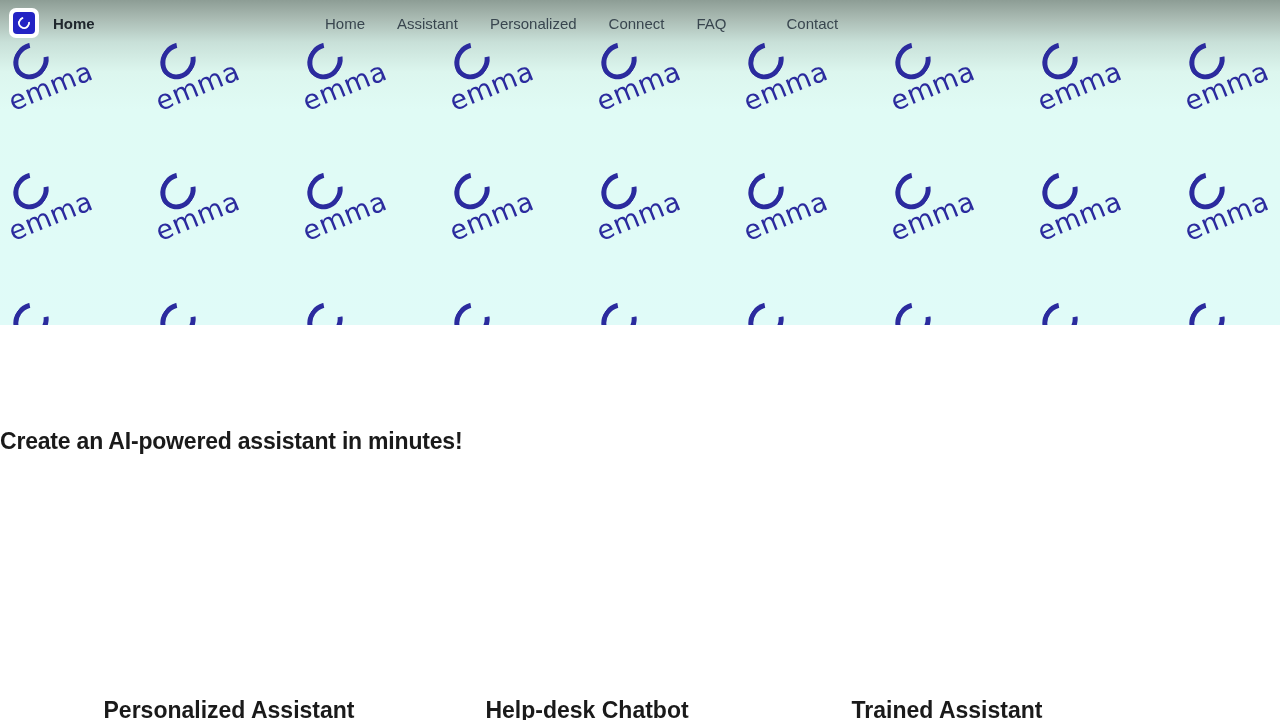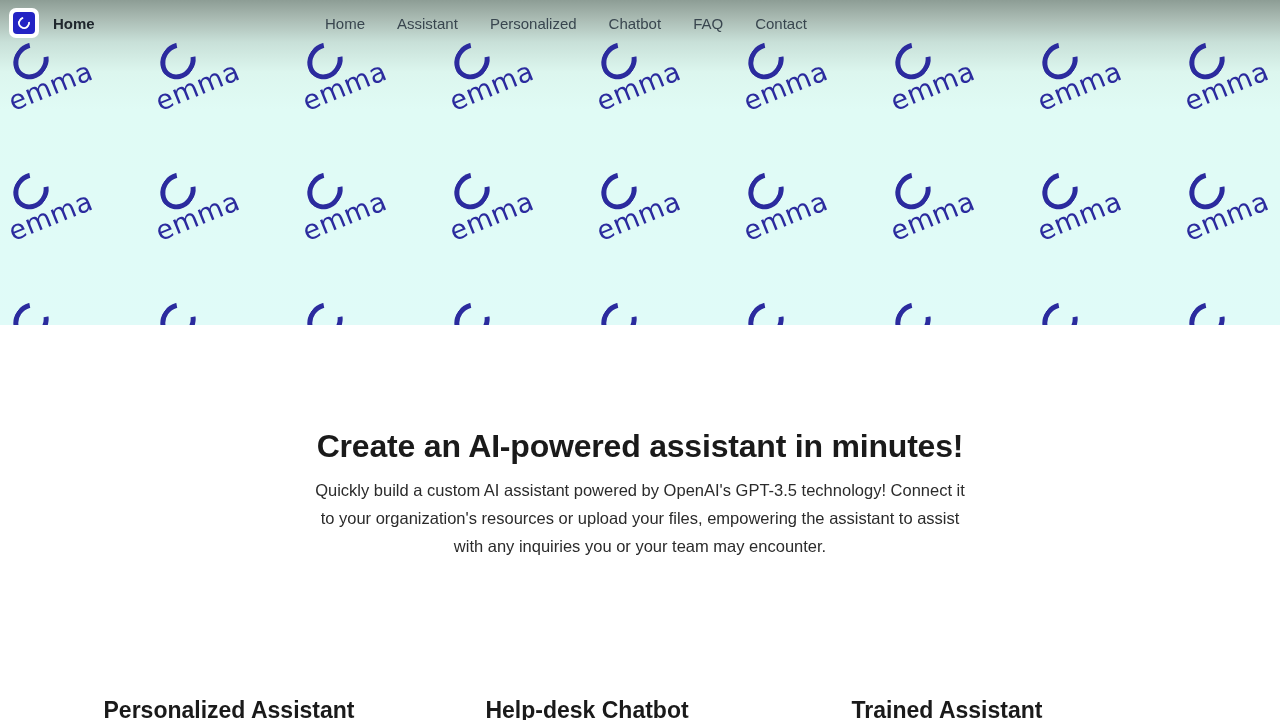--- a/index.html
+++ b/index.html
@@ -71,21 +71,21 @@
     gap:0px;
   }
   .nav-link {
     font-size:15px;
     color:#39464f;
     text-decoration:none;
     padding:0 32px 0 0;
     white-space:nowrap;
     cursor:pointer;
   }
-  .nav-link:last-child { padding-right:0; }
+  .nav-link:last-child { padding-right:0;margin-left:28px; }
 
   
   #tab-strip {
     position:absolute;
     left:0; top:0;
     height:46px;
     display:flex;
     align-items:center;
     padding-left:9px;
     z-index:10;
@@ -126,22 +126,21 @@
   #main-content {
     position:absolute;
     left:0; top:325px;
     width:1280px; height:395px;
     background:#ffffff;
   }
   #hero-heading {
     position:absolute;
     left:0; top:103px;
     width:1280px;
-    text-align:center;
-    font-size:32px;
+    font-size:23px;
     font-weight:bold;
     color:#1a1a1a;
     letter-spacing:-0.2px;
   }
   #hero-subtext {
     position:absolute;
     left:311px; top:151px;
     width:658px;
     text-align:center;
     font-size:16.5px;
@@ -285,39 +284,38 @@
         <div class="emma-ring"></div>
         <div class="emma-word">emma</div>
       </div>
     </div>
 
   <nav id="site-nav">
     <div id="site-nav-links">
       <a class="nav-link">Home</a>
       <a class="nav-link">Assistant</a>
       <a class="nav-link">Personalized</a>
-      <a class="nav-link">Chatbot</a>
+      <a class="nav-link">Connect</a>
       <a class="nav-link">FAQ</a>
       <a class="nav-link">Contact</a>
     </div>
   </nav>
 </div>
 
 <div id="tab-strip">
   <div id="favicon-tile">
     <div id="favicon-square">
       <div id="favicon-ring"></div>
     </div>
   </div>
   <div id="tab-title">Home</div>
 </div>
 
 <div id="main-content">
   <h1 id="hero-heading">Create an AI-powered assistant in minutes!</h1>
-  <p id="hero-subtext">Quickly build a custom AI assistant powered by OpenAI's GPT-3.5 technology! Connect it to your organization's resources or upload your files, empowering the assistant to assist with any inquiries you or your team may encounter.</p>
 
   <div id="feature-row">
     <div class="feature-col">
       <div class="feature-title">Personalized Assistant</div>
     </div>
     <div class="feature-col">
       <div class="feature-title">Help-desk Chatbot</div>
     </div>
     <div class="feature-col">
       <div class="feature-title">Trained Assistant</div>

